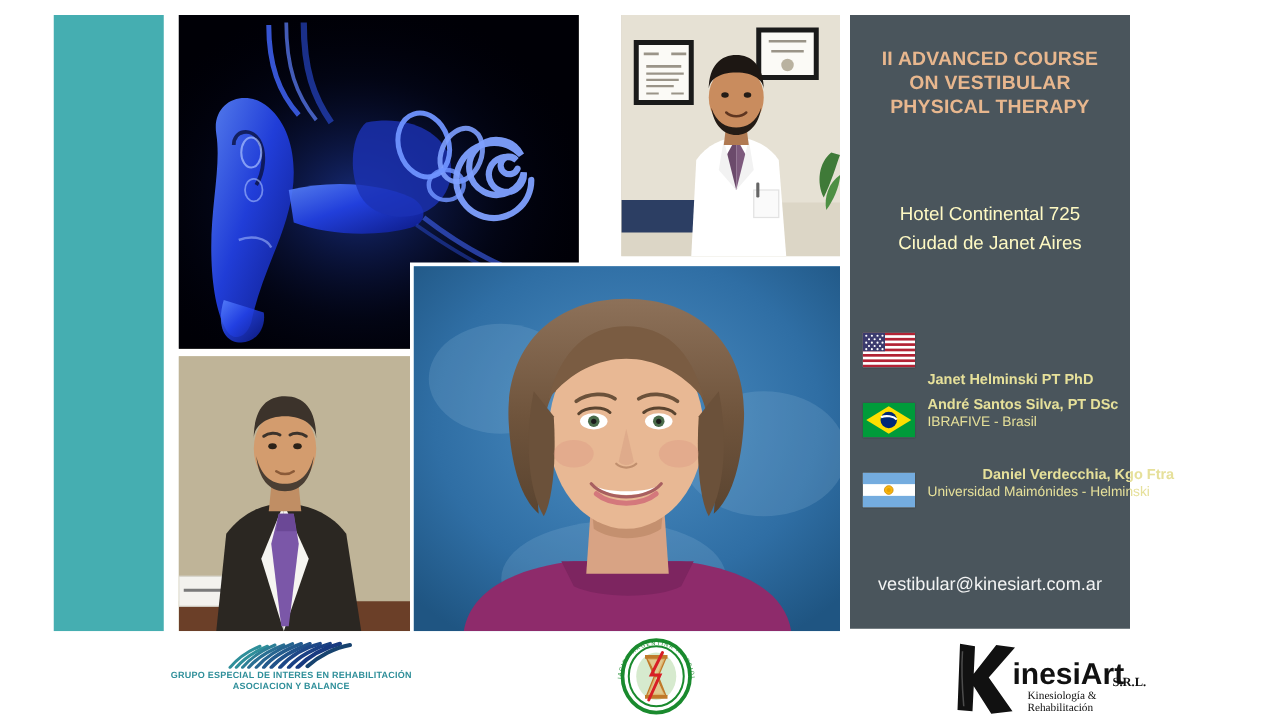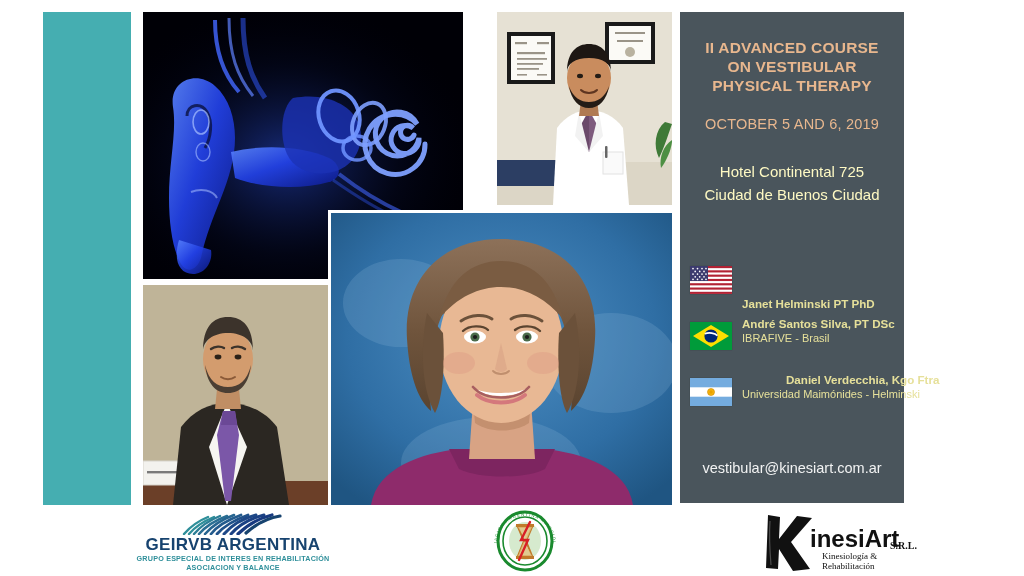--- a/index.html
+++ b/index.html
@@ -275,25 +275,24 @@
 
   <div class="info-panel">
     <div class="panel-inner">
 
       <div class="title">
         <div>II ADVANCED COURSE</div>
         <div>ON VESTIBULAR</div>
         <div>PHYSICAL THERAPY</div>
       </div>
 
-      <div class="dateline">OCTOBER 5 AND 6, 2019</div>
 
       <div class="venue">
         <div>Hotel Continental 725</div>
-        <div>Ciudad de Buenos Ciudad</div>
+        <div>Ciudad de Janet Aires</div>
       </div>
 
       <div class="speakers">
 
         <div class="speaker">
           <span class="flag">
             <svg viewBox="0 0 42 28">
               <rect width="42" height="28" fill="#ffffff"></rect>
               <g fill="#b22234">
                 <rect y="0" width="42" height="2.15"></rect>
@@ -380,21 +379,20 @@
           <path d="M71 21 C78 13 88 7 99 3" stroke-width="2.6" stroke="#2a6f93"></path>
           <path d="M77 21 C84 13 95 6 106 2" stroke-width="2.6" stroke="#276590"></path>
           <path d="M83 21 C90 12 102 6 113 2" stroke-width="2.8" stroke="#245b8d"></path>
           <path d="M89 21 C97 12 109 6 120 2" stroke-width="2.8" stroke="#21528a"></path>
           <path d="M96 21 C104 12 116 5 128 2" stroke-width="3" stroke="#1e4887"></path>
           <path d="M103 21 C111 12 124 5 136 2" stroke-width="3" stroke="#1b4184"></path>
           <path d="M110 21 C119 12 132 5 144 2" stroke-width="3.2" stroke="#183a80"></path>
           <path d="M118 20 C127 12 140 5 152 3" stroke-width="3.2" stroke="#17436f"></path>
         </g>
       </svg>
-      <div class="geirvb-name">GEIRVB ARGENTINA</div>
       <div class="geirvb-sub">GRUPO ESPECIAL DE INTERES EN REHABILITACIÓN</div>
       <div class="geirvb-sub">ASOCIACION Y BALANCE</div>
     </div>
 
     <div class="seal">
       <svg viewBox="0 0 90 62">
         <defs>
           <path id="arcTop" d="M17 34 A28 28 0 0 1 73 34"></path>
           <path id="arcBot" d="M21 34 A24 24 0 0 0 69 34"></path>
         </defs>

